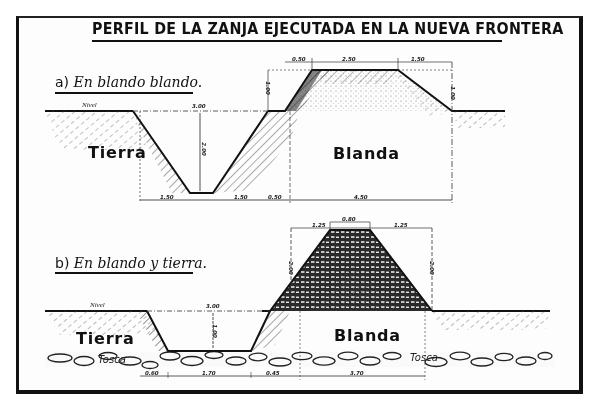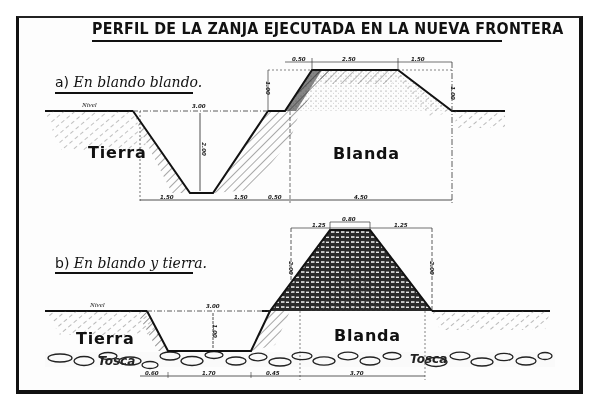--- a/index.html
+++ b/index.html
@@ -18,21 +18,21 @@
     .title-underline { position: absolute; left: 92px; top: 40px; width: 410px; height: 2px; background: #111; }
     .section-label {
       position: absolute; font-family: "DejaVu Serif", serif; font-style: italic; font-size: 14px; color: #111;
       white-space: nowrap;
     }
     .section-label .letter { font-style: normal; font-family: "DejaVu Sans", sans-serif; }
     .section-underline { position: absolute; height: 1.5px; background: #111; }
     .soil-label { position: absolute; font-family: "DejaVu Sans", sans-serif; font-size: 16px; color: #111; font-weight: bold; letter-spacing: 0.8px; }
     .dim { position: absolute; font-family: "DejaVu Sans", sans-serif; font-style: italic; font-size: 5.5px; color: #222; font-weight: bold; white-space: nowrap; }
     .nivel { position: absolute; font-family: Liberation Serif, serif; font-style: italic; font-size: 7px; color: #222; }
-    .tosca { position: absolute; font-family: "DejaVu Sans", sans-serif; font-size: 12px; color: #222; font-style: italic; font-weight: bold; }
+    .tosca { position: absolute; font-family: "DejaVu Sans", sans-serif; font-size: 10px; color: #222; font-style: italic; }
     svg { position: absolute; left: 0; top: 0; }
   </style>
 </head>
 <body>
 
 <div id="frame"></div>
 
 <div class="title">PERFIL DE LA ZANJA EJECUTADA EN LA NUEVA FRONTERA</div>
 <div class="title-underline"></div>
 

